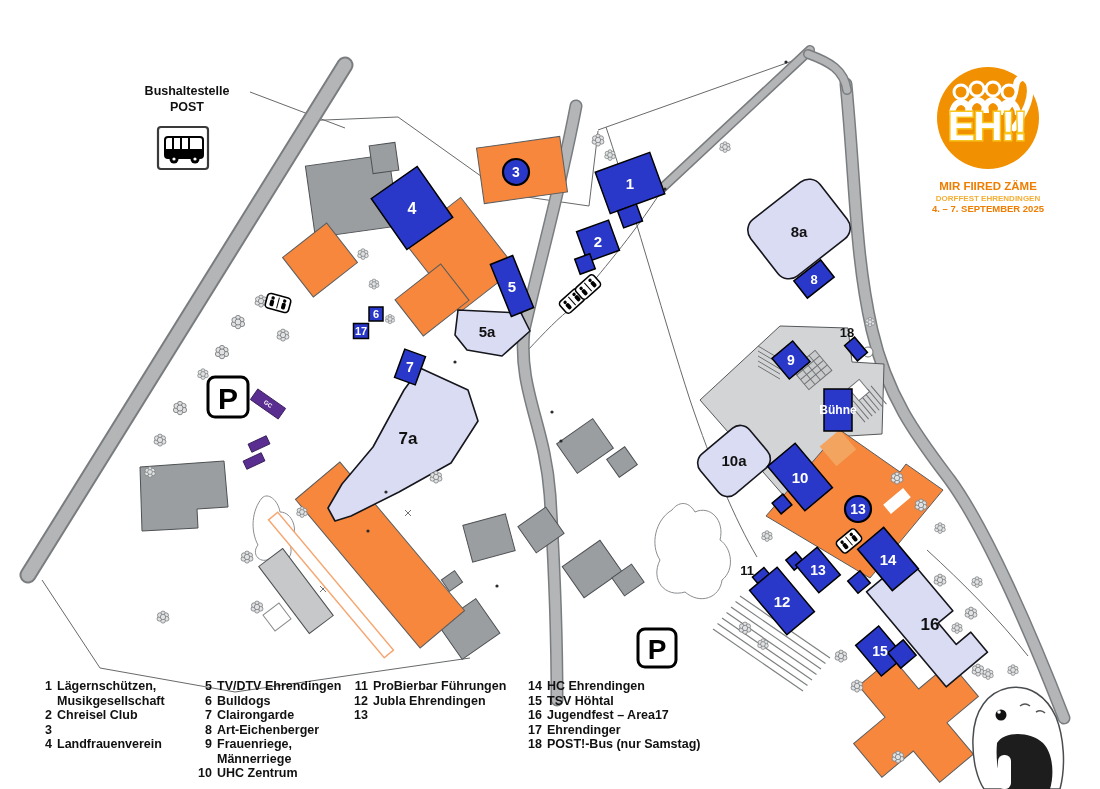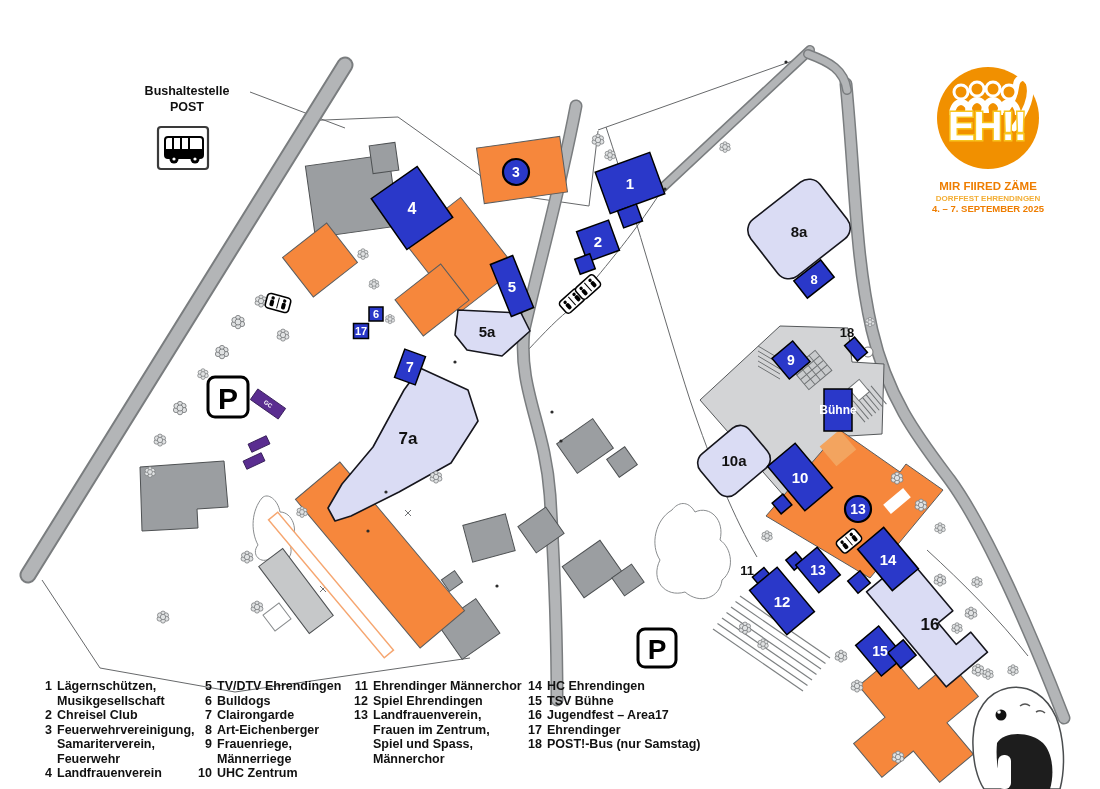--- a/index.html
+++ b/index.html
@@ -429,23 +429,20 @@
           <span class="lg-num">1</span>
           <span class="lg-name">Lägernschützen,
 Musikgesellschaft</span>
         </div>
         <div class="lg-entry">
           <span class="lg-num">2</span>
           <span class="lg-name">Chreisel Club</span>
         </div>
         <div class="lg-entry">
           <span class="lg-num">3</span>
-          <span class="lg-name">Feuerwehrvereinigung,
-Samariterverein,
-Feuerwehr</span>
         </div>
         <div class="lg-entry">
           <span class="lg-num">4</span>
           <span class="lg-name">Landfrauenverein</span>
         </div>
       </div>
   <div class="lg-col" style="left:192px">
         <div class="lg-entry">
           <span class="lg-num">5</span>
           <span class="lg-name">TV/DTV Ehrendingen</span>
@@ -468,42 +465,38 @@
 Männerriege</span>
         </div>
         <div class="lg-entry">
           <span class="lg-num">10</span>
           <span class="lg-name">UHC Zentrum</span>
         </div>
       </div>
   <div class="lg-col" style="left:348px">
         <div class="lg-entry">
           <span class="lg-num">11</span>
-          <span class="lg-name">Ehrendinger Männerchor</span>
+          <span class="lg-name">ProBierbar Führungen</span>
         </div>
         <div class="lg-entry">
           <span class="lg-num">12</span>
-          <span class="lg-name">Spiel Ehrendingen</span>
+          <span class="lg-name">Jubla Ehrendingen</span>
         </div>
         <div class="lg-entry">
           <span class="lg-num">13</span>
-          <span class="lg-name">Landfrauenverein,
-Frauen im Zentrum,
-Spiel und Spass,
-Männerchor</span>
         </div>
       </div>
   <div class="lg-col" style="left:522px">
         <div class="lg-entry">
           <span class="lg-num">14</span>
           <span class="lg-name">HC Ehrendingen</span>
         </div>
         <div class="lg-entry">
           <span class="lg-num">15</span>
-          <span class="lg-name">TSV Bühne</span>
+          <span class="lg-name">TSV Höhtal</span>
         </div>
         <div class="lg-entry">
           <span class="lg-num">16</span>
           <span class="lg-name">Jugendfest – Area17</span>
         </div>
         <div class="lg-entry">
           <span class="lg-num">17</span>
           <span class="lg-name">Ehrendinger</span>
         </div>
         <div class="lg-entry">

